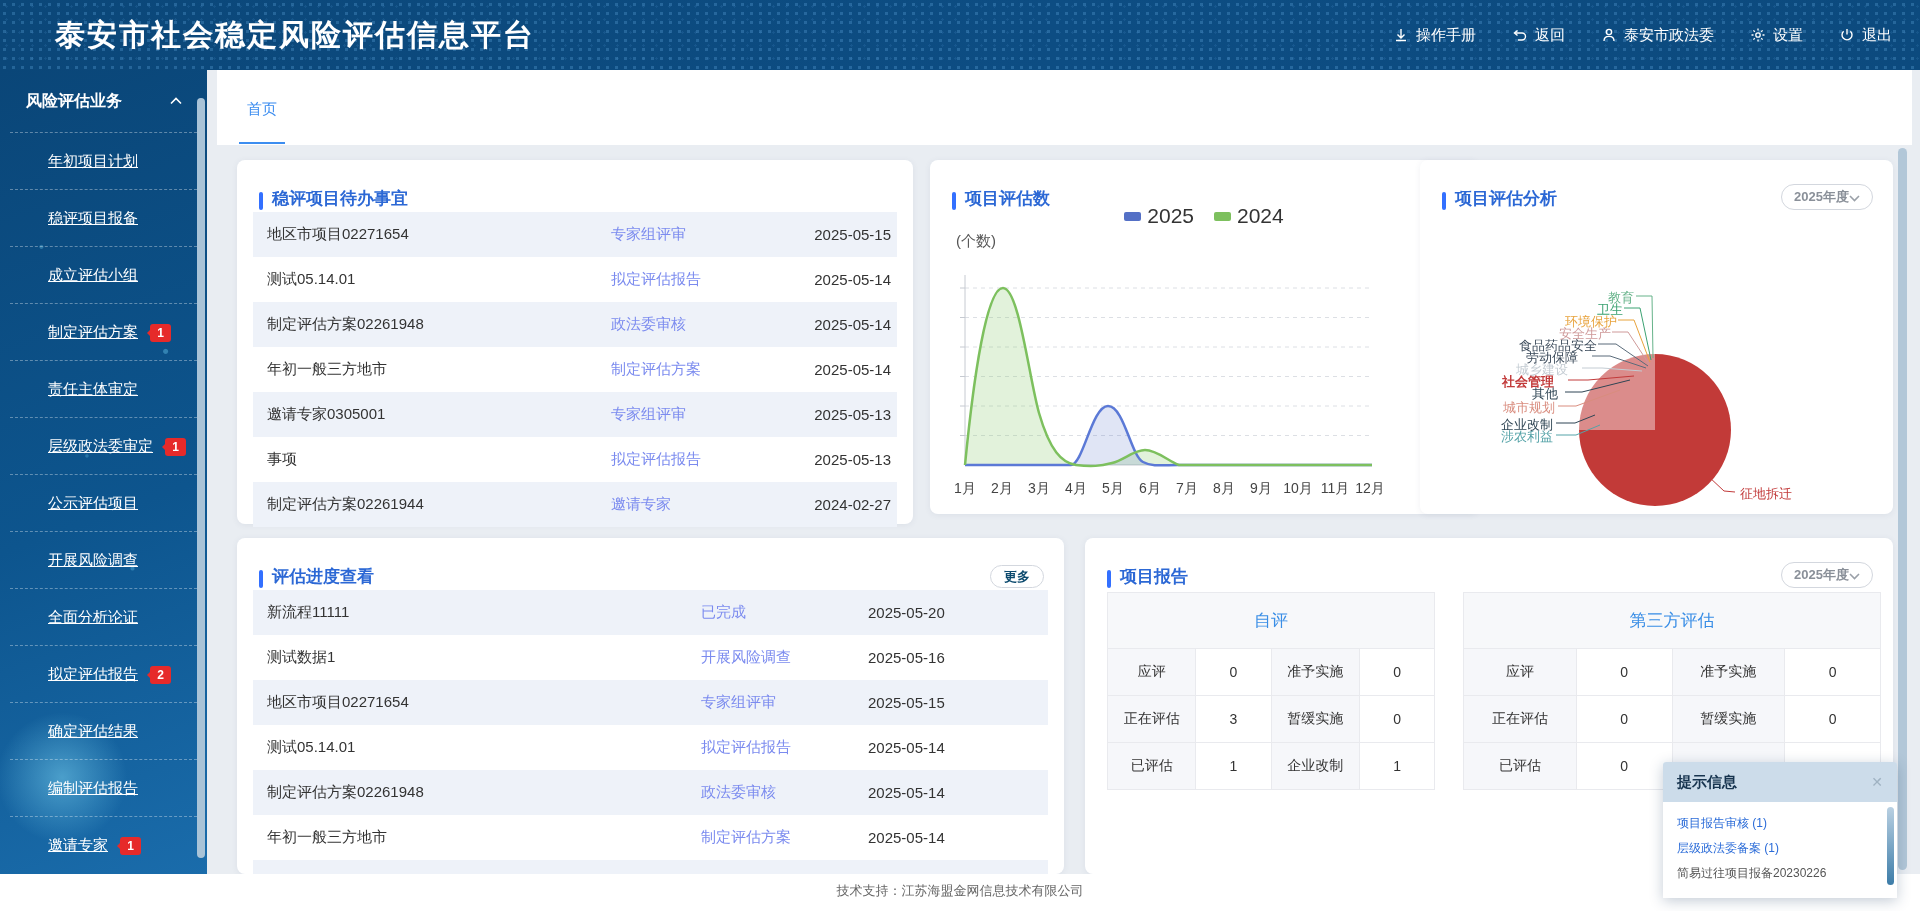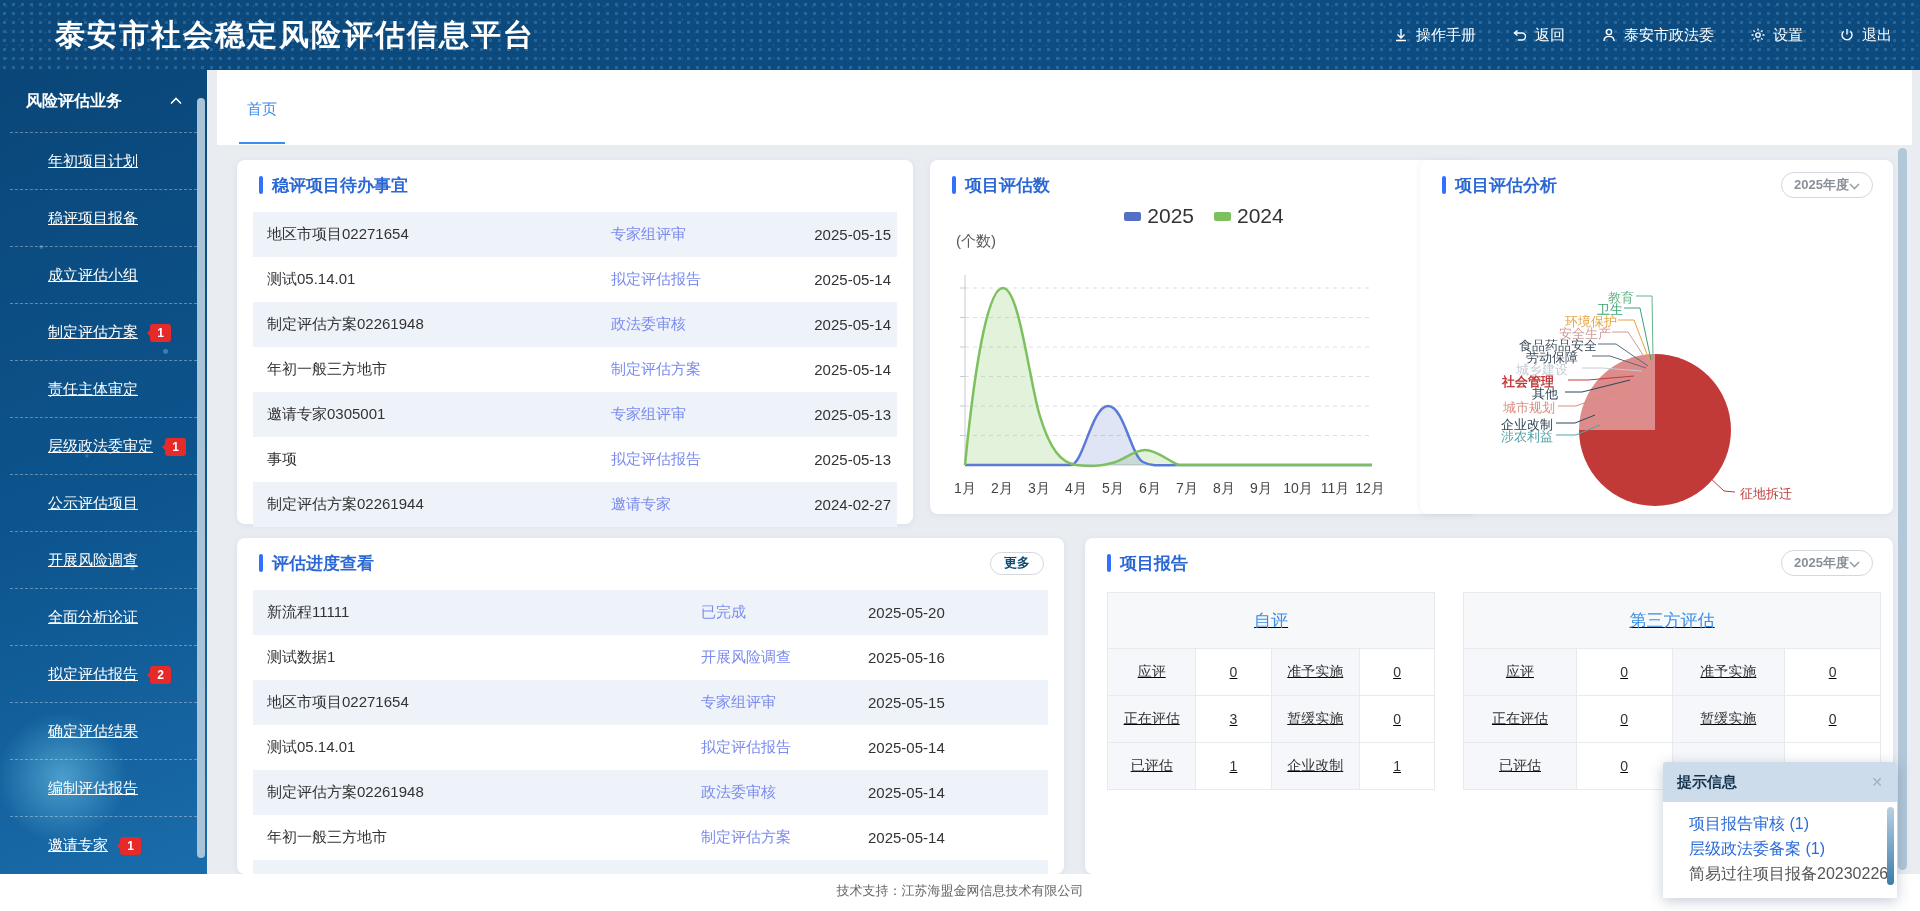--- a/index.html
+++ b/index.html
@@ -36,21 +36,21 @@
 
   
   .tabbar { position:absolute; left:217px; top:70px; width:1695px; height:75px; background:#ffffff; z-index:5; }
   .tab { position:absolute; left:22px; top:0; height:74px; line-height:78px; color:#3c8df0; font-size:15px; padding:0 8px; border-bottom:2px solid #3c8df0; cursor:pointer; }
 
   
   .content-bg { position:absolute; left:217px; top:145px; width:1703px; height:729px; background:#e9edf2; }
 
   
   .card { position:absolute; background:#fff; border-radius:8px; box-shadow:0 1px 6px rgba(60,80,120,.08); }
-  .card-title { display:flex; align-items:center; height:50px; padding:0 20px 0 22px; color:#2c68d5; font-size:17px; font-weight:bold; }
+  .card-title { display:flex; align-items:flex-end; height:50px; padding:0 20px 0 22px; color:#2c68d5; font-size:17px; font-weight:bold; }
   .card-title .tbar { width:4px; height:18px; background:#3370ff; border-radius:2px; margin-right:9px; }
   .card-title .ttext { flex:1; }
 
   #card-todo { left:237px; top:160px; width:676px; height:364px; }
   #card-chart { left:930px; top:160px; width:548px; height:354px; }
   #card-pie { left:1420px; top:160px; width:473px; height:354px; }
   #card-progress { left:237px; top:538px; width:827px; height:336px; overflow:hidden; }
   #card-report { left:1085px; top:538px; width:808px; height:336px; overflow:hidden; }
 
   .rows { padding:2px 16px 0 16px; }
@@ -72,36 +72,36 @@
   .legend-item { display:flex; align-items:center; gap:6px; font-size:21px; color:#333; cursor:pointer; }
   .legend-swatch { width:17px; height:9px; border-radius:2px; }
   .ylabel { margin:4px 0 0 26px; font-size:15px; color:#555; }
   .linechart { display:block; margin:2px 0 0 10px; }
 
   
   .pie-area { position:relative; width:473px; height:300px; }
   .pl { position:absolute; font-size:13px; white-space:nowrap; }
 
   
-  .tables { display:flex; gap:28px; padding:4px 12px 0 22px;text-decoration:underline; }
+  .tables { display:flex; gap:28px; padding:4px 12px 0 22px; }
   .rtable { border-collapse:collapse; }
   .rtable.left { width:44%; }
   .rtable.right { width:56%; }
   .rtable td { border:1px solid #e9eaee; font-size:14px; color:#333; text-align:center; height:47px; }
   .rtable .thead td { height:56px; color:#3a8ee6; font-size:17px; background:#f7f8fa; }
   .rtable .tl { background:#f6f7fa; width:27%; }
   .rtable .tv { width:23%; background:#fff; }
 
   
   .toast { position:absolute; left:1663px; top:762px; width:234px; z-index:50; box-shadow:0 3px 14px rgba(20,50,90,.25); border-radius:3px 3px 0 0; }
   .toast-head { height:40px; background:#ccdcea; display:flex; align-items:center; padding:0 14px; color:#17344f; font-size:15px; font-weight:bold; border-radius:3px 3px 0 0; }
   .toast-head .t-title { flex:1; }
   .toast-close { color:#9fb2c2; font-size:14px; cursor:pointer; font-weight:normal; }
   .toast-body { background:#fff; padding:9px 18px 12px 14px; position:relative; }
-  .toast-line { height:25px; line-height:25px; font-size:16px; white-space:nowrap;margin-left:12px; }
+  .toast-line { height:25px; line-height:25px; font-size:12px; white-space:nowrap; }
   .toast-line.link { color:#2a6bd8; cursor:pointer; }
   .toast-line.plain { color:#555; }
   .toast-scroll { position:absolute; right:3px; top:5px; width:7px; height:78px; border-radius:4px; background:linear-gradient(#b9d0e2,#3c7ca8); }
 
   
   .footer { position:absolute; left:0; top:874px; width:1920px; height:37px; background:#fff; text-align:center; line-height:34px; color:#666; font-size:13px; z-index:10; }
   .page-scrollbar { position:absolute; left:1898px; top:148px; width:9px; height:722px; background:#b2c7d8; border-radius:5px; z-index:6; }
 </style>
 </head>
 <body>

